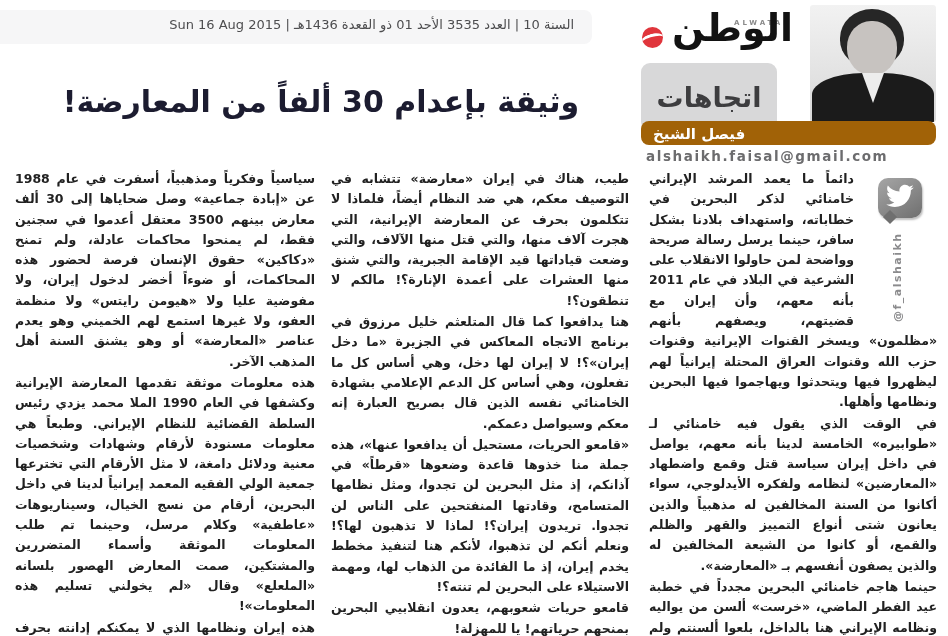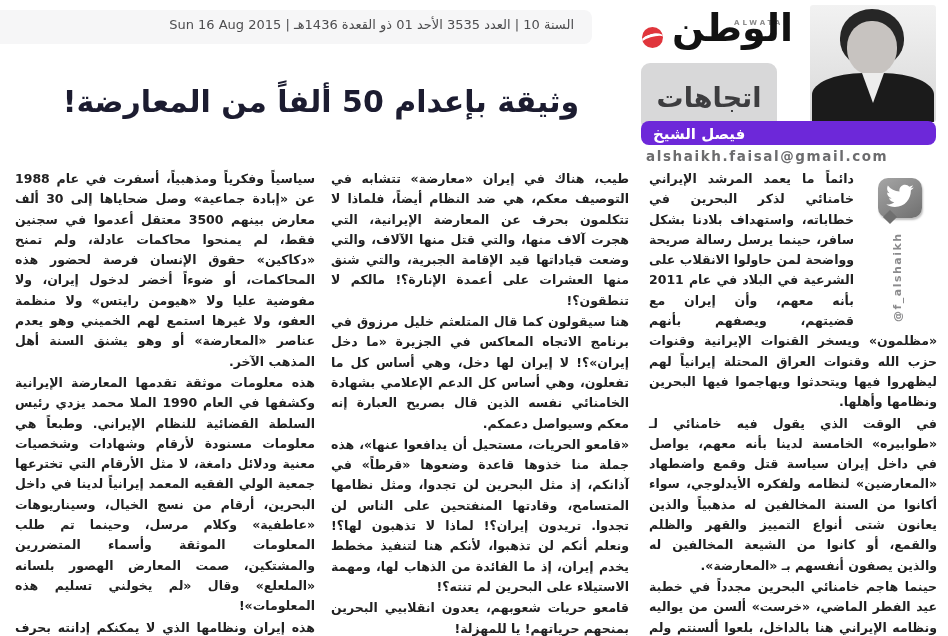--- a/index.html
+++ b/index.html
@@ -47,21 +47,21 @@
     position:absolute;left:810px;top:5px;width:126px;height:117px;
     background:linear-gradient(180deg,#f2f2f2 0%,#d8d8d8 100%);
     border-radius:3px;overflow:hidden;
   }
   .photo .hair{position:absolute;left:30px;top:4px;width:64px;height:58px;background:#262626;border-radius:50% 50% 46% 46%;}
   .photo .face{position:absolute;left:37px;top:16px;width:50px;height:54px;background:#c7c3c0;border-radius:48%;}
   .photo .suit{position:absolute;left:2px;top:68px;width:122px;height:52px;background:#1b1b1b;border-radius:42% 42% 0 0;}
   .photo .shirt{position:absolute;left:52px;top:68px;width:22px;height:30px;background:#ededed;clip-path:polygon(0 0,100% 0,50% 100%);}
   .name-bar{
     position:absolute;left:641px;top:121px;width:295px;height:24px;
-    background:#6d28d9;border-radius:8px;box-sizing:border-box;
+    background:#a16207;border-radius:8px;box-sizing:border-box;
     padding:3px 12px;direction:rtl;text-align:left;
   }
   .name-bar .author-name{color:#ffffff;font-size:15px;font-weight:bold;}
   .email{
     position:absolute;left:646px;top:148px;width:290px;
     font-size:13.5px;font-weight:bold;letter-spacing:1.6px;color:#6c6c6e;
     text-align:left;
   }
   
   .headline{
@@ -124,39 +124,39 @@
     <div class="suit"></div>
     <div class="shirt"></div>
   </div>
 
   <div class="name-bar">
     <span class="author-name">فيصل الشيخ</span>
   </div>
 
   <div class="email">alshaikh.faisal@gmail.com</div>
 
-  <div class="headline">وثيقة بإعدام 50 ألفاً من المعارضة!</div>
+  <div class="headline">وثيقة بإعدام 30 ألفاً من المعارضة!</div>
 
   <div class="col col-right">
     <div class="tw-block">
       <div class="tw-icon">
         <svg width="30" height="26" viewBox="0 0 24 20">
           <path fill="#ffffff" d="M23 2.3c-.8.4-1.7.6-2.6.8.9-.6 1.6-1.5 2-2.5-.9.5-1.9.9-2.9 1.1C18.6.7 17.4.1 16 .1c-2.5 0-4.5 2-4.5 4.5 0 .4 0 .7.1 1-3.8-.2-7.1-2-9.3-4.8-.4.7-.6 1.5-.6 2.3 0 1.6.8 3 2 3.8-.7 0-1.4-.2-2-.5v.1c0 2.2 1.6 4 3.6 4.4-.4.1-.8.2-1.2.2-.3 0-.6 0-.9-.1.6 1.8 2.2 3.1 4.2 3.1-1.5 1.2-3.5 1.9-5.6 1.9H1c2 1.3 4.4 2 6.9 2 8.3 0 12.8-6.9 12.8-12.8v-.6c.9-.6 1.7-1.4 2.3-2.3z"></path>
         </svg>
       </div>
       <div class="tw-handle">@f_alshaikh</div>
     </div>
     <p>دائماً ما يعمد المرشد الإيراني خامنائي لذكر البحرين في خطاباته، واستهداف بلادنا بشكل سافر، حينما يرسل رسالة صريحة وواضحة لمن حاولوا الانقلاب على الشرعية في البلاد في عام 2011 بأنه معهم، وأن إيران مع قضيتهم، ويصفهم بأنهم «مظلمون» ويسخر القنوات الإيرانية وقنوات حزب الله وقنوات العراق المحتلة إيرانياً لهم ليظهروا فيها ويتحدثوا ويهاجموا فيها البحرين ونظامها وأهلها.</p>
     <p>في الوقت الذي يقول فيه خامنائي لـ «طوابيره» الخامسة لدينا بأنه معهم، يواصل في داخل إيران سياسة قتل وقمع واضطهاد «المعارضين» لنظامه ولفكره الأيدلوجي، سواء أكانوا من السنة المخالفين له مذهبياً والذين يعانون شتى أنواع التمييز والقهر والظلم والقمع، أو كانوا من الشيعة المخالفين له والذين يصفون أنفسهم بـ «المعارضة».</p>
     <p>حينما هاجم خامنائي البحرين مجدداً في خطبة عيد الفطر الماضي، «خرست» ألسن من يواليه ونظامه الإيراني هنا بالداخل، بلعوا ألسنتم ولم يجرؤوا على قول جملة واضحة صريحة موجهة لخامنائي دفاعاً عن وطنهم، هؤلاء من يصفون أنفسهم بأنهم «معارضة» للنظام في البحرين، ومن يدعون أن النظام في البحرين يظلمهم ويقهرهم وينتهك حقوق الإنسان الخاصة بهم. ويا لكذبهم.</p>
   </div>
 
   <div class="col col-middle">
     <p>طيب، هناك في إيران «معارضة» تتشابه في التوصيف معكم، هي ضد النظام أيضاً، فلماذا لا تتكلمون بحرف عن المعارضة الإيرانية، التي هجرت آلاف منها، والتي قتل منها الآلاف، والتي وضعت قياداتها قيد الإقامة الجبرية، والتي شنق منها العشرات على أعمدة الإنارة؟! مالكم لا تنطقون؟!</p>
-    <p>هنا سيقولون كما قال المتلعثم خليل مرزوق في برنامج الاتجاه المعاكس في الجزيرة «ما دخل إيران»؟! لا إيران لها دخل، وهي أساس كل ما تفعلون، وهي أساس كل الدعم الإعلامي بشهادة الخامنائي نفسه الذين قال بصريح العبارة إنه معكم وسيواصل دعمكم.</p>
+    <p>هنا يدافعوا كما قال المتلعثم خليل مرزوق في برنامج الاتجاه المعاكس في الجزيرة «ما دخل إيران»؟! لا إيران لها دخل، وهي أساس كل ما تفعلون، وهي أساس كل الدعم الإعلامي بشهادة الخامنائي نفسه الذين قال بصريح العبارة إنه معكم وسيواصل دعمكم.</p>
     <p>«قامعو الحريات، مستحيل أن يدافعوا عنها»، هذه جملة منا خذوها قاعدة وضعوها «قرطاً» في آذانكم، إذ مثل البحرين لن تجدوا، ومثل نظامها المتسامح، وقادتها المنفتحين على الناس لن تجدوا. تريدون إيران؟! لماذا لا تذهبون لها؟! ونعلم أنكم لن تذهبوا، لأنكم هنا لتنفيذ مخطط يخدم إيران، إذ ما الفائدة من الذهاب لها، ومهمة الاستيلاء على البحرين لم تنته؟!</p>
     <p>قامعو حريات شعوبهم، يعدون انقلابيي البحرين بمنحهم حرياتهم! يا للمهزلة!</p>
     <p>آخر الوثائق التي نشرتها المعارضة الإيرانية وهي تحمل توقيع الخميني، كشفت عن أوامر إعدام موثقة ارتكبها نظامه بحق الشعب الإيراني، بحق الرافضين لثورته، بحق المختلفين معه</p>
   </div>
 
   <div class="col col-left">
     <p>سياسياً وفكرياً ومذهبياً، أسفرت في عام 1988 عن «إبادة جماعية» وصل ضحاياها إلى 30 ألف معارض بينهم 3500 معتقل أعدموا في سجنين فقط، لم يمنحوا محاكمات عادلة، ولم تمنح «دكاكين» حقوق الإنسان فرصة لحضور هذه المحاكمات، أو ضوءاً أخضر لدخول إيران، ولا مفوضية عليا ولا «هيومن رايتس» ولا منظمة العفو، ولا غيرها استمع لهم الخميني وهو يعدم عناصر «المعارضة» أو وهو يشنق السنة أهل المذهب الآخر.</p>
     <p>هذه معلومات موثقة تقدمها المعارضة الإيرانية وكشفها في العام 1990 الملا محمد يزدي رئيس السلطة القضائية للنظام الإيراني. وطبعاً هي معلومات مسنودة لأرقام وشهادات وشخصيات معنية ودلائل دامغة، لا مثل الأرقام التي تخترعها جمعية الولي الفقيه المعمد إيرانياً لدينا في داخل البحرين، أرقام من نسج الخيال، وسيناريوهات «عاطفية» وكلام مرسل، وحينما تم طلب المعلومات الموثقة وأسماء المتضررين والمشتكين، صمت المعارض الهصور بلسانه «الملعلع» وقال «لم يخولني تسليم هذه المعلومات»!</p>
     <p>هذه إيران ونظامها الذي لا يمكنكم إدانته بحرف حتى لو استهدف البحرين، والله حتى لو أطلق باتجاهنا الصواريخ لن تتكلموا، حفظنا الله من كيدهم وكيدكم.</p>
 

